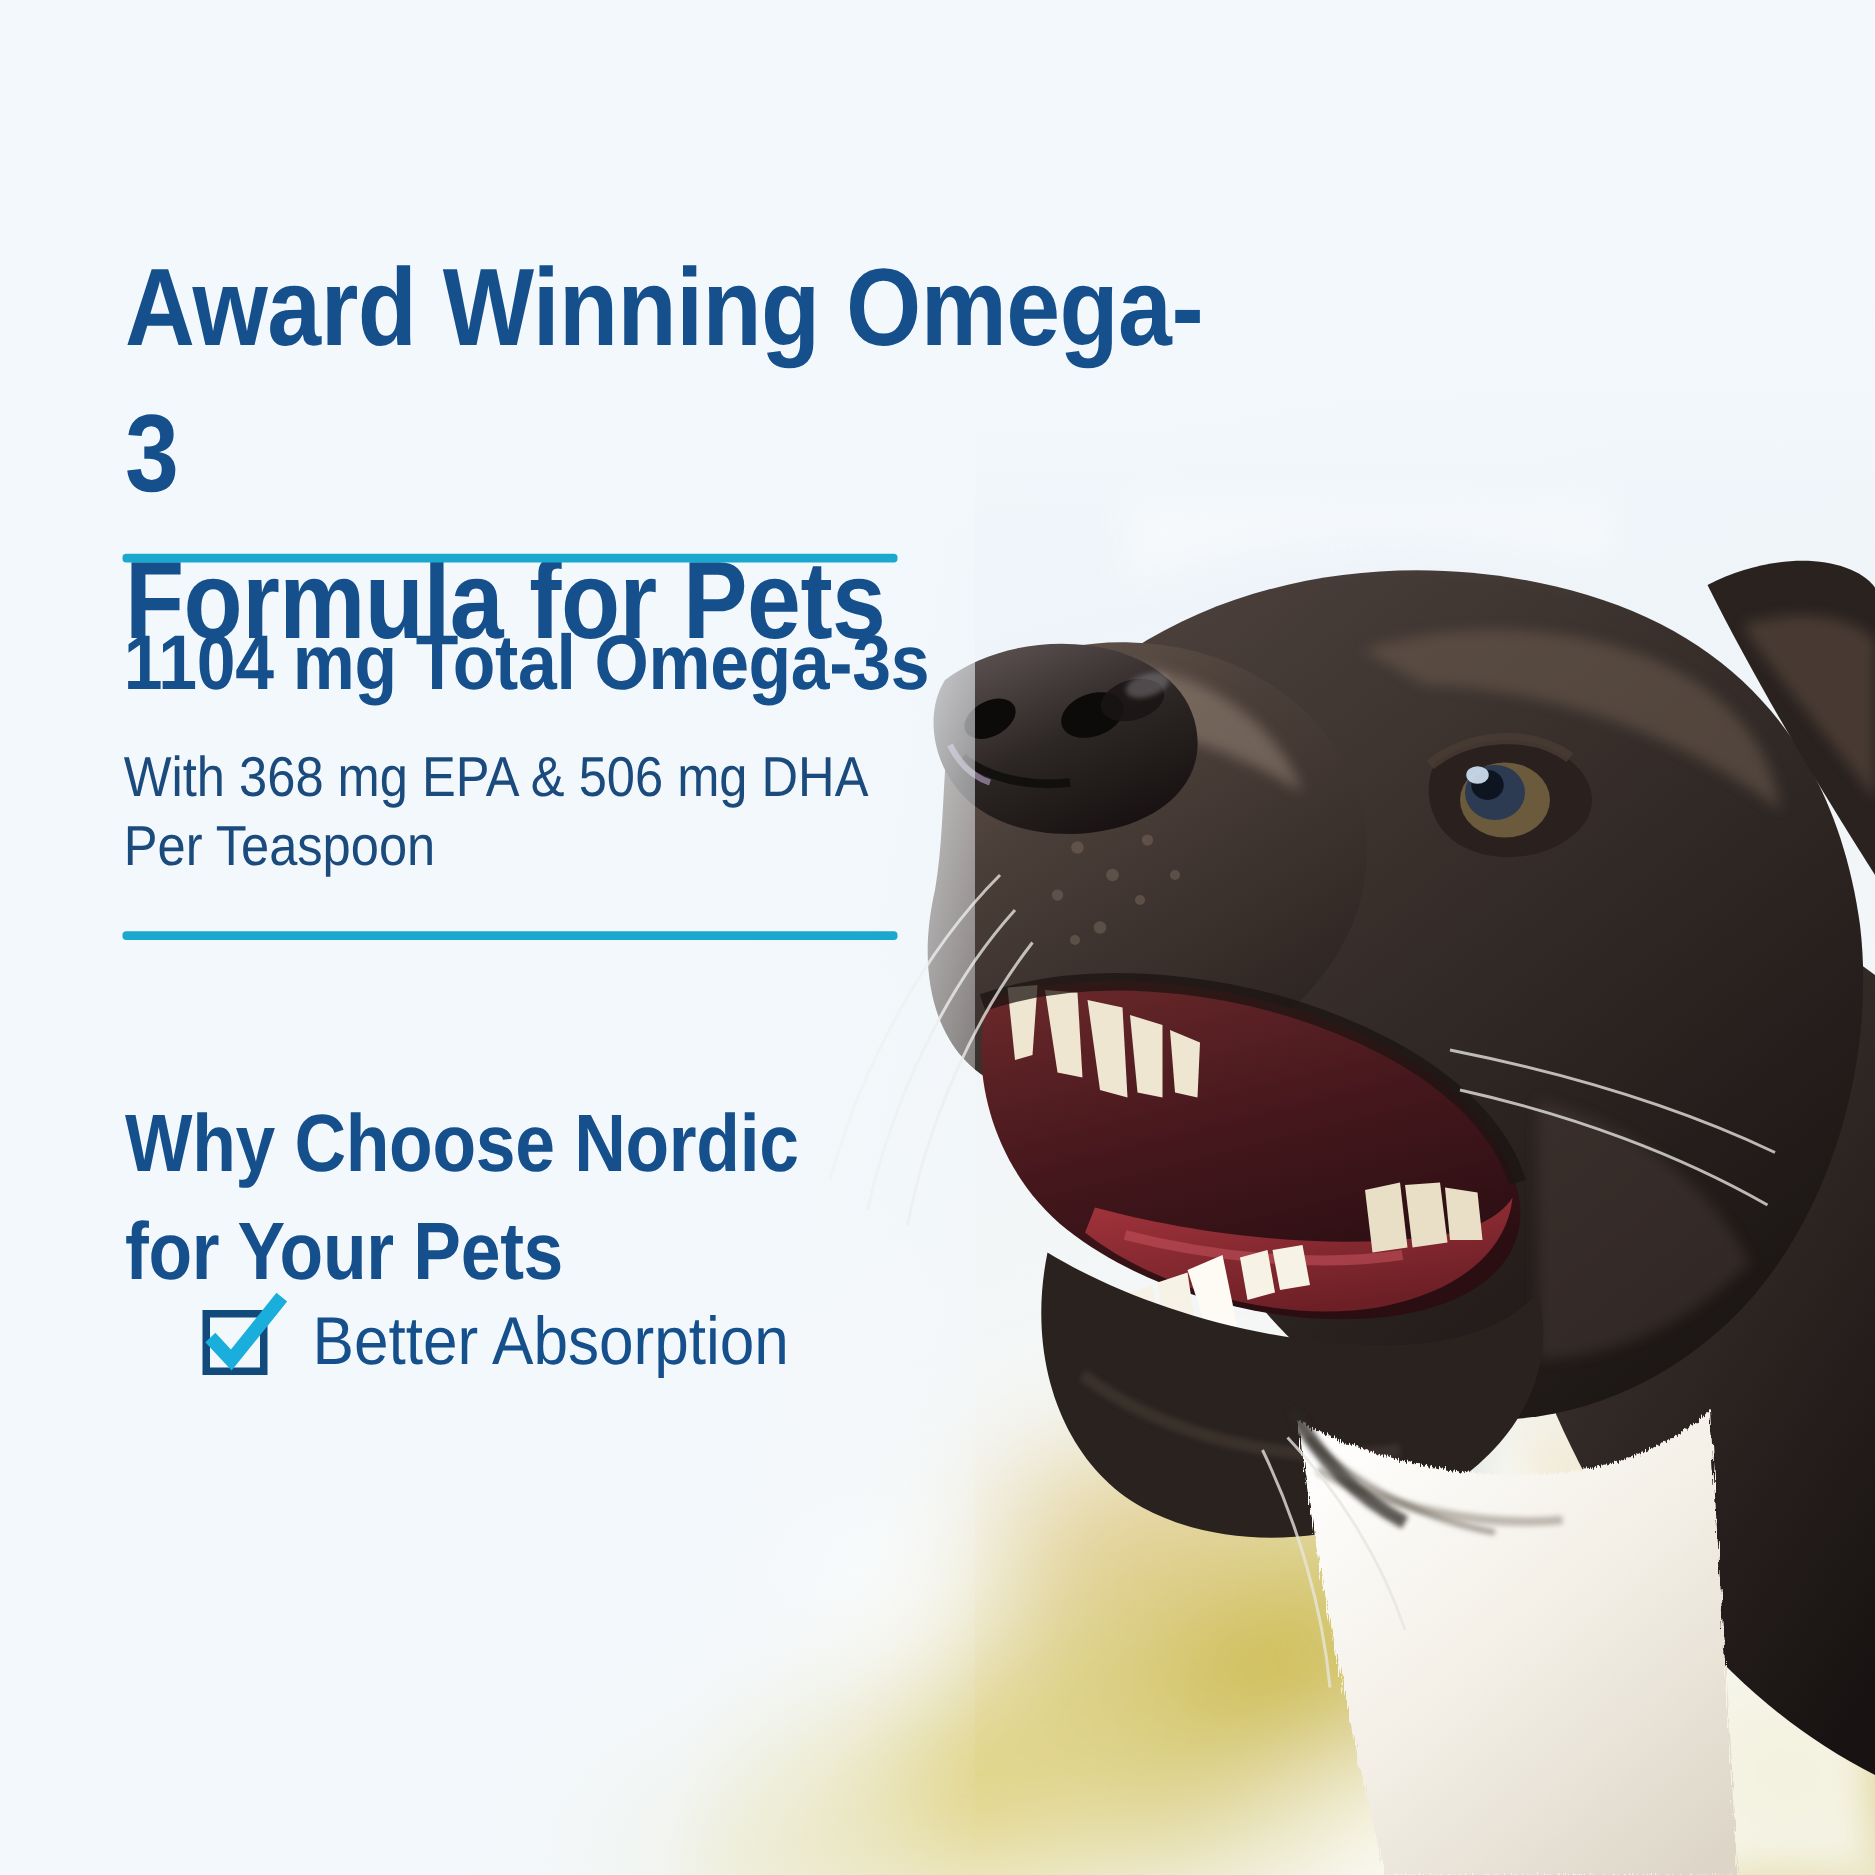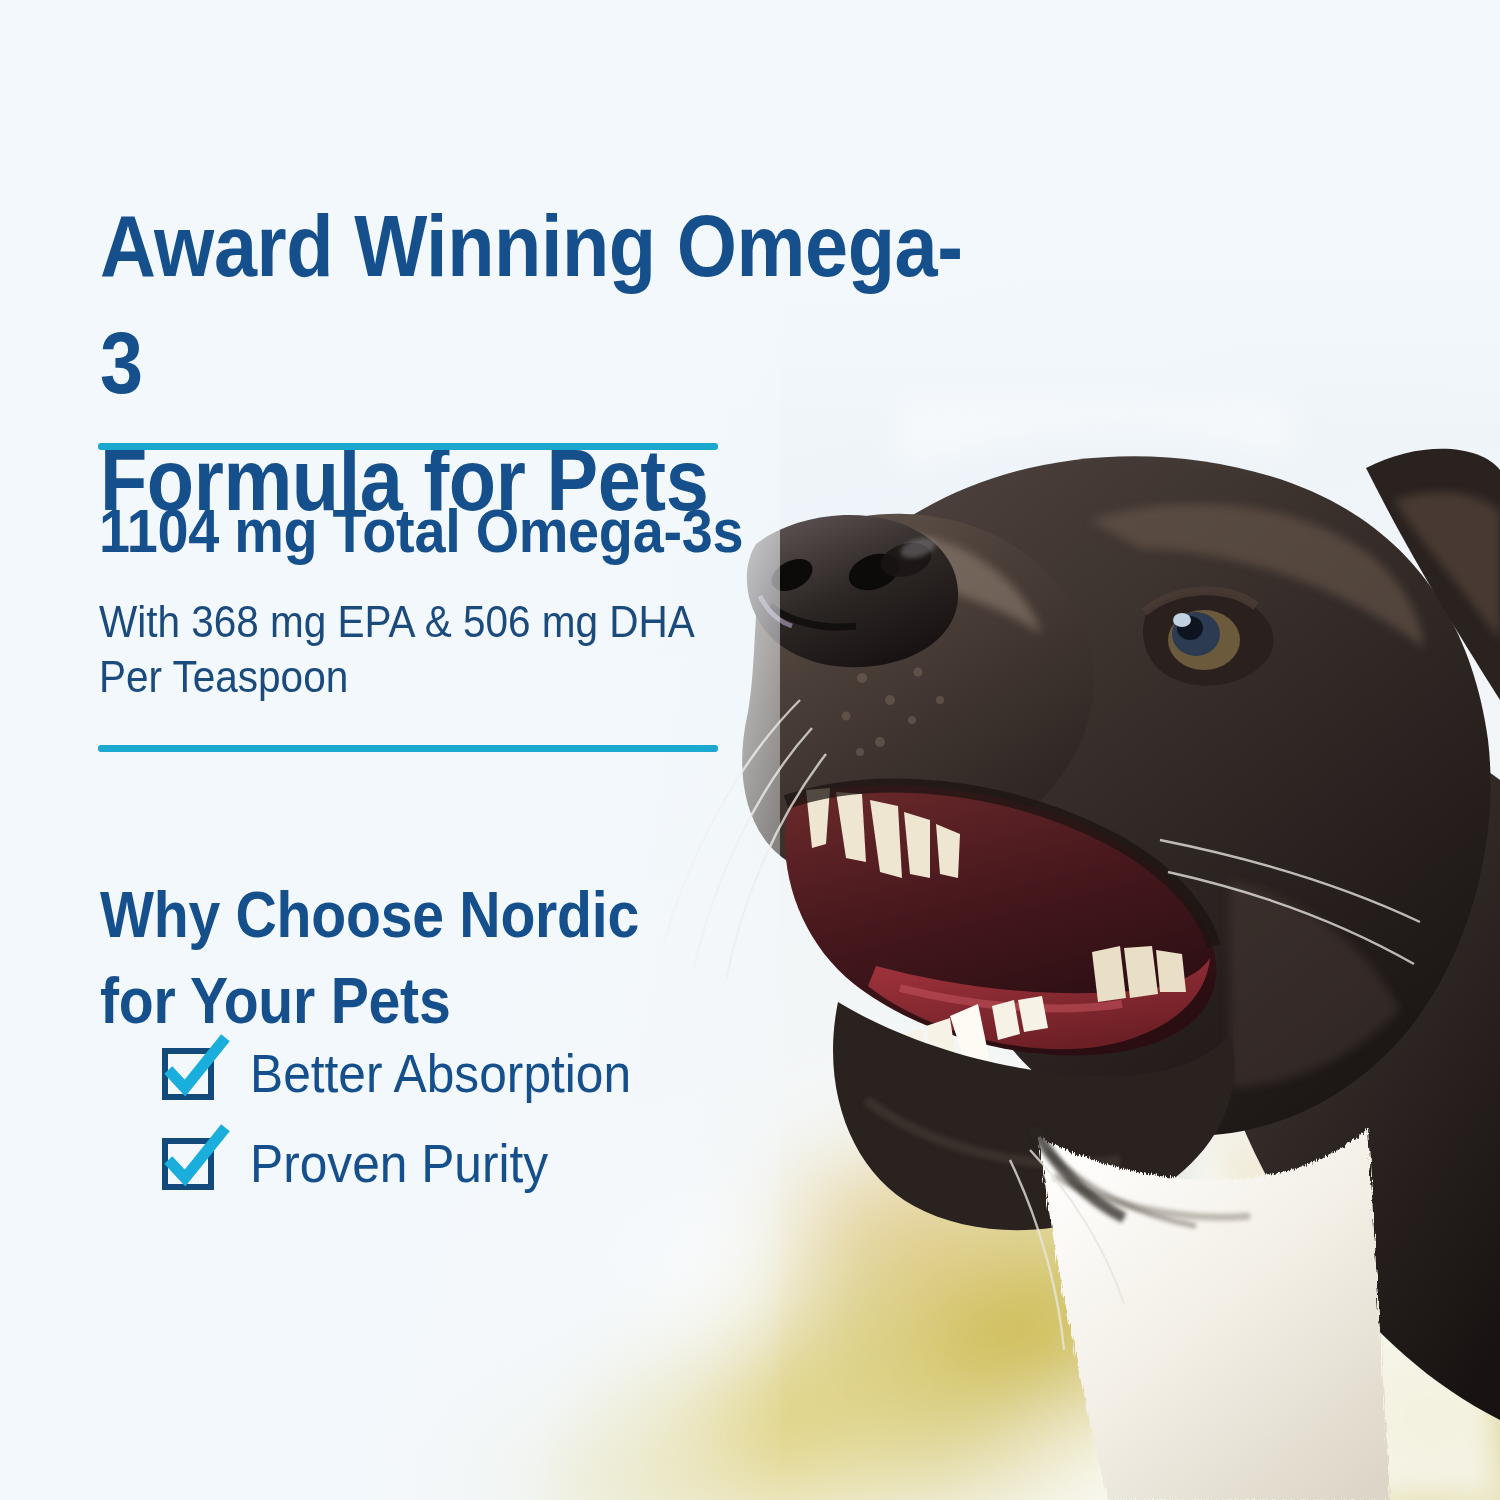--- a/index.html
+++ b/index.html
@@ -122,21 +122,21 @@
     transform-origin: left top;
     white-space: pre-line;
   }
 
   .benefits {
     position: absolute;
     left: 162px;
     top: 1038px;
     display: flex;
     flex-direction: column;
-    gap: 20px;
+    gap: 36px;
   }
   .benefit-row {
     display: flex;
     align-items: center;
     gap: 30px;
     height: 70px;
   }
   .check-icon {
     width: 58px;
     height: 58px;
@@ -456,26 +456,17 @@
       <li class="benefit-row">
         <span class="check-icon">
           <svg width="58" height="58" viewBox="0 0 58 58">
             <rect x="3" y="7" width="46" height="46" fill="none" stroke="#134a7c" stroke-width="6"></rect>
             <path d="M10 30 L23 44 L60 -2" fill="none" stroke="#19aedb" stroke-width="11" stroke-linecap="square" stroke-linejoin="miter"></path>
           </svg>
         </span>
         <span class="benefit-label">Better Absorption</span>
       </li>
 
-      <li class="benefit-row">
-        <span class="check-icon">
-          <svg width="58" height="58" viewBox="0 0 58 58">
-            <rect x="3" y="7" width="46" height="46" fill="none" stroke="#134a7c" stroke-width="6"></rect>
-            <path d="M10 30 L23 44 L60 -2" fill="none" stroke="#19aedb" stroke-width="11" stroke-linecap="square" stroke-linejoin="miter"></path>
-          </svg>
-        </span>
-        <span class="benefit-label">Proven Purity</span>
-      </li>
 
 
     </ul>
   </div>
 </div>
 
 </body></html>

